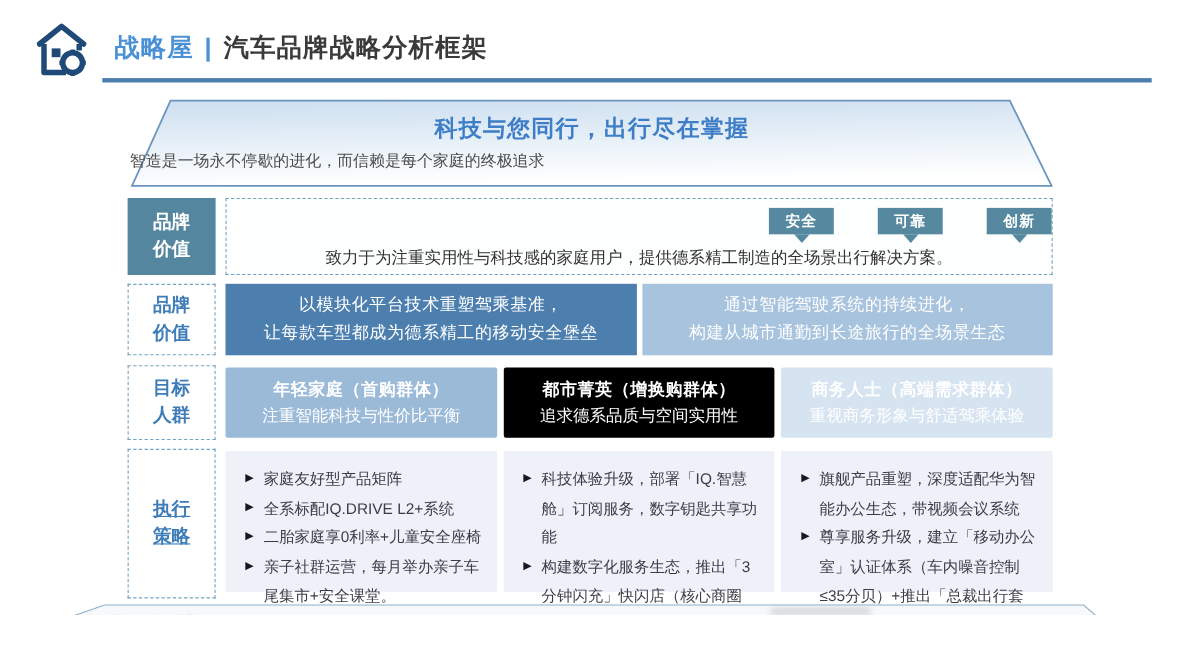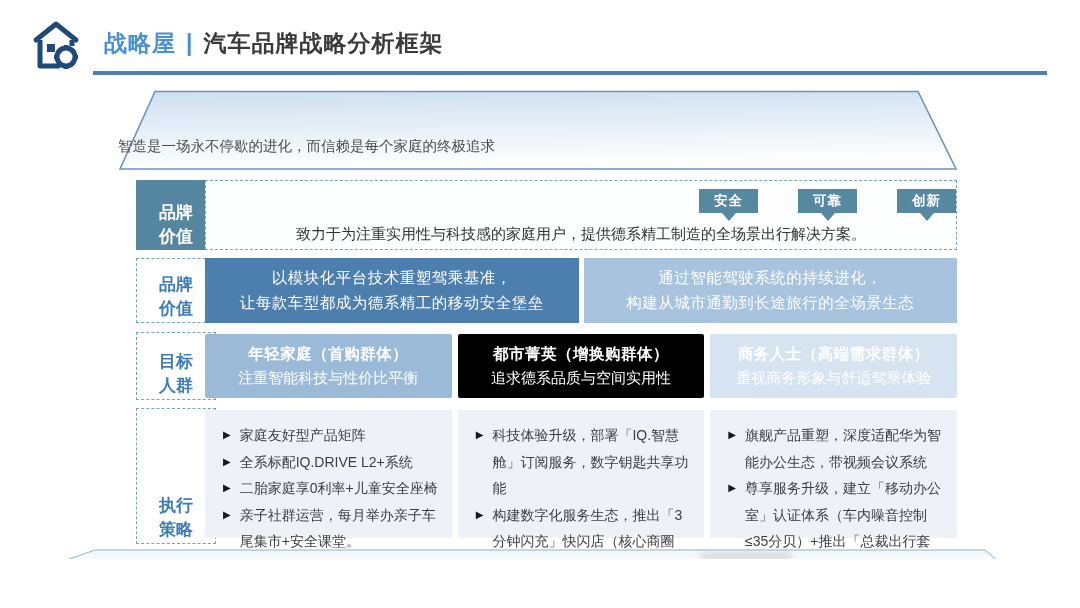--- a/index.html
+++ b/index.html
@@ -13,21 +13,21 @@
   .hdr-brand{color:#4a90d5;}
   .hdr-sep{color:#4a90d5;margin:0 10px;font-weight:bold;}
   .hdr-rest{color:#3a3a3a;}
   .hdr-line{position:absolute;left:93px;top:71px;width:954px;height:4px;background:#4c7fae;}
   
   .roof{position:absolute;left:118px;top:90px;width:840px;height:82px;}
   .roof svg{position:absolute;left:0;top:0;}
   .roof-title{position:absolute;left:0;right:0;top:13px;text-align:center;font-size:21px;font-weight:bold;color:#3e7ec6;letter-spacing:1px;}
   .roof-sub{position:absolute;left:0;right:0;top:47px;text-align:left;font-size:14.5px;color:#4c4c4c;}
   
-  .lbl{position:absolute;left:136px;width:80px;display:flex;align-items:flex-end;justify-content:center;box-sizing:border-box;}
+  .lbl{position:absolute;left:116px;width:80px;display:flex;align-items:center;justify-content:center;box-sizing:border-box;}
   .lbl-inner{width:2.35em;text-align:center;word-break:break-all;font-size:17px;font-weight:bold;line-height:1.45;}
   .lbl-solid{background:#54879f;color:#fff;}
   .lbl-dashed{background:#fff;border:1.5px dashed #74a3c1;color:#3f7db8;}
   
   .r1-box{position:absolute;left:205px;top:180px;width:752px;height:70px;box-sizing:border-box;
           border:1.5px dashed #74a3c1;background:#fdfefe;}
   .tag-row{display:flex;justify-content:flex-end;gap:40px;margin-top:8px;}
   .tag{position:relative;background:#56889f;color:#fff;font-size:13.5px;font-weight:bold;
        padding:3px 15px;letter-spacing:1px;}
   .tag::after{content:"";position:absolute;left:50%;bottom:-8px;transform:translateX(-50%);
@@ -95,20 +95,21 @@
   <div class="roof">
     <svg width="840" height="82" viewBox="0 0 840 82">
       <defs>
         <linearGradient id="roofg" x1="0" y1="0" x2="0.15" y2="1">
           <stop offset="0" stop-color="#cddff0"></stop>
             <stop offset="1" stop-color="#ffffff"></stop>
         </linearGradient>
       </defs>
       <polygon points="37,1.5 800,1.5 838,79 2,79" fill="url(#roofg)" stroke="#6b94bd" stroke-width="1.6"></polygon>
     </svg>
+    <div class="roof-title">科技与您同行，出行尽在掌握</div>
     <div class="roof-sub">智造是一场永不停歇的进化，而信赖是每个家庭的终极追求</div>
   </div>
 
   <div class="lbl lbl-solid" style="top:180px;height:70px;">
     <div class="lbl-inner">品牌价值</div>
   </div>
   <div class="r1-box">
     <div class="tag-row">
       <span class="tag"><span>安全</span></span>
       <span class="tag"><span>可靠</span></span>
@@ -142,21 +143,21 @@
     <div class="r3-box r3-2">
       <div class="r3-title">都市菁英（增换购群体）</div>
       <div class="r3-desc">追求德系品质与空间实用性</div>
     </div>
     <div class="r3-box r3-3">
       <div class="r3-title">商务人士（高端需求群体）</div>
       <div class="r3-desc">重视商务形象与舒适驾乘体验</div>
     </div>
   </div>
 
-  <div class="lbl lbl-dashed" style="top:408px;height:136px;">
+  <div class="lbl lbl-dashed" style="top:408px;height:136px;text-decoration:underline;">
     <div class="lbl-inner">执行策略</div>
   </div>
   <div class="r4">
     <div class="r4-col">
       <div class="bullet">
           <span class="mk">▶</span>
           <span>家庭友好型产品矩阵</span>
         </div>
       <div class="bullet">
           <span class="mk">▶</span>

